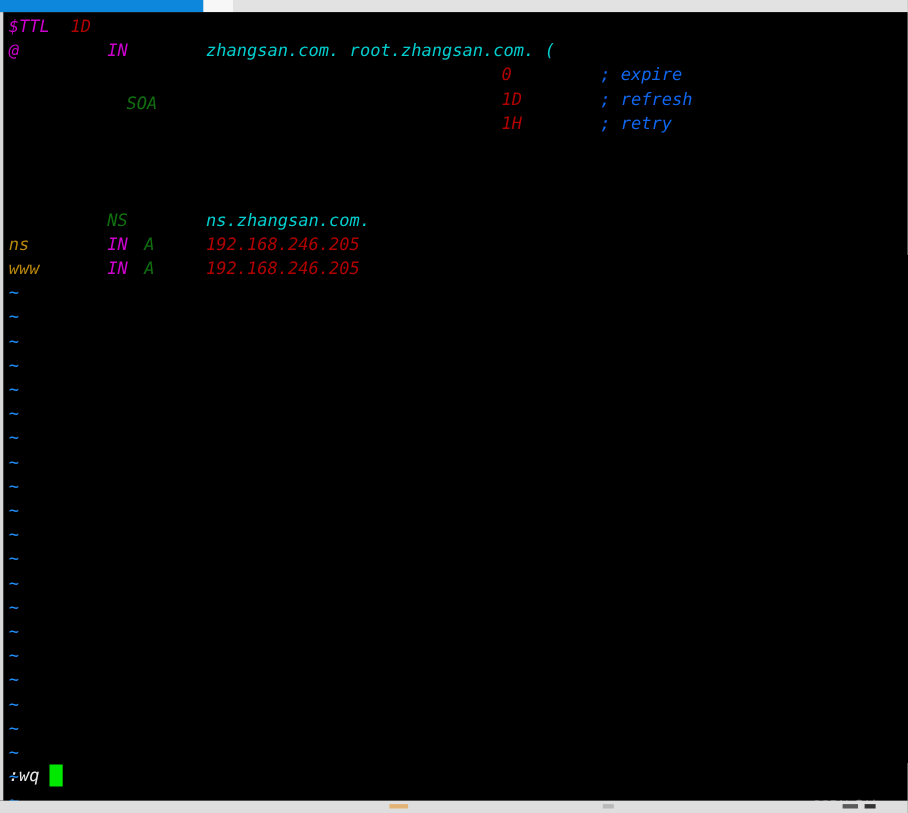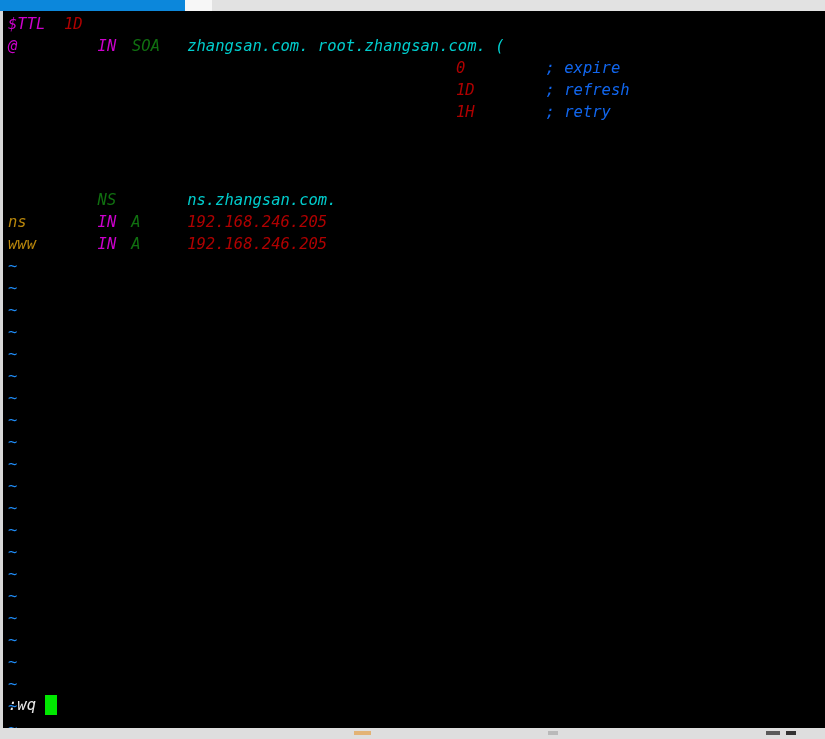--- a/index.html
+++ b/index.html
@@ -144,21 +144,21 @@
 <div id="topbar">
   <div class="seg-blue"></div>
   <div class="seg-white"></div>
   <div class="seg-gray"></div>
 </div>
 
 <div id="terminal">
   <div id="gutter"></div>
   <div id="screen">
       <div class="row" style="top: 2px; width: 825px;"><span class="cell c-magenta" style="left: 8px;">$TTL</span><span class="cell c-darkred" style="left: 64px;">1D</span></div>
-      <div class="row" style="top: 24px; width: 825px;"><span class="cell c-magenta" style="left: 8px;">@</span><span class="cell c-magenta" style="left: 97.6px;">IN</span><span class="cell c-green" style="left: 132px;">SOA</span><span class="cell c-cyan" style="left: 187.2px;">zhangsan.com. root.zhangsan.com. (</span></div>
+      <div class="row" style="top: 24px; width: 825px;"><span class="cell c-magenta" style="left: 8px;">@</span><span class="cell c-magenta" style="left: 97.6px;">IN</span><span class="cell c-green" style="left: 115px; margin-top: 48px;">SOA</span><span class="cell c-cyan" style="left: 187.2px;">zhangsan.com. root.zhangsan.com. (</span></div>
       <div class="row" style="top: 46px; width: 825px;"><span class="cell c-darkred" style="left: 456px;">0</span><span class="cell c-blue" style="left: 545.6px;">; expire</span></div>
       <div class="row" style="top: 68px; width: 825px;"><span class="cell c-darkred" style="left: 456px;">1D</span><span class="cell c-blue" style="left: 545.6px;">; refresh</span></div>
       <div class="row" style="top: 90px; width: 659px;"><span class="cell c-darkred" style="left: 456px;">1H</span><span class="cell c-blue" style="left: 545.6px;">; retry</span></div>
       <div class="row" style="top: 156px; width: 825px;"></div>
       <div class="row" style="top: 178px; width: 825px;"><span class="cell c-green" style="left: 97.6px;">NS</span><span class="cell c-cyan" style="left: 187.2px;">ns.zhangsan.com.</span></div>
       <div class="row" style="top: 200px; width: 825px;"><span class="cell c-olive" style="left: 8px;">ns</span><span class="cell c-magenta" style="left: 97.6px;">IN</span><span class="cell c-green" style="left: 131.2px;">A</span><span class="cell c-darkred" style="left: 187.2px;">192.168.246.205</span></div>
       <div class="row" style="top: 222px; width: 785px; padding-left: 24px;"><span class="cell c-olive" style="left: 8px;">www</span><span class="cell c-magenta" style="left: 97.6px;">IN</span><span class="cell c-green" style="left: 131.2px;">A</span><span class="cell c-darkred" style="left: 187.2px;">192.168.246.205</span></div>
       <div class="row" style="top: 244px;"><span class="cell c-tilde" style="left: 8px;">~</span></div>
       <div class="row" style="top: 266px;"><span class="cell c-tilde" style="left: 8px;">~</span></div>
       <div class="row" style="top: 288px;"><span class="cell c-tilde" style="left: 8px;">~</span></div>

